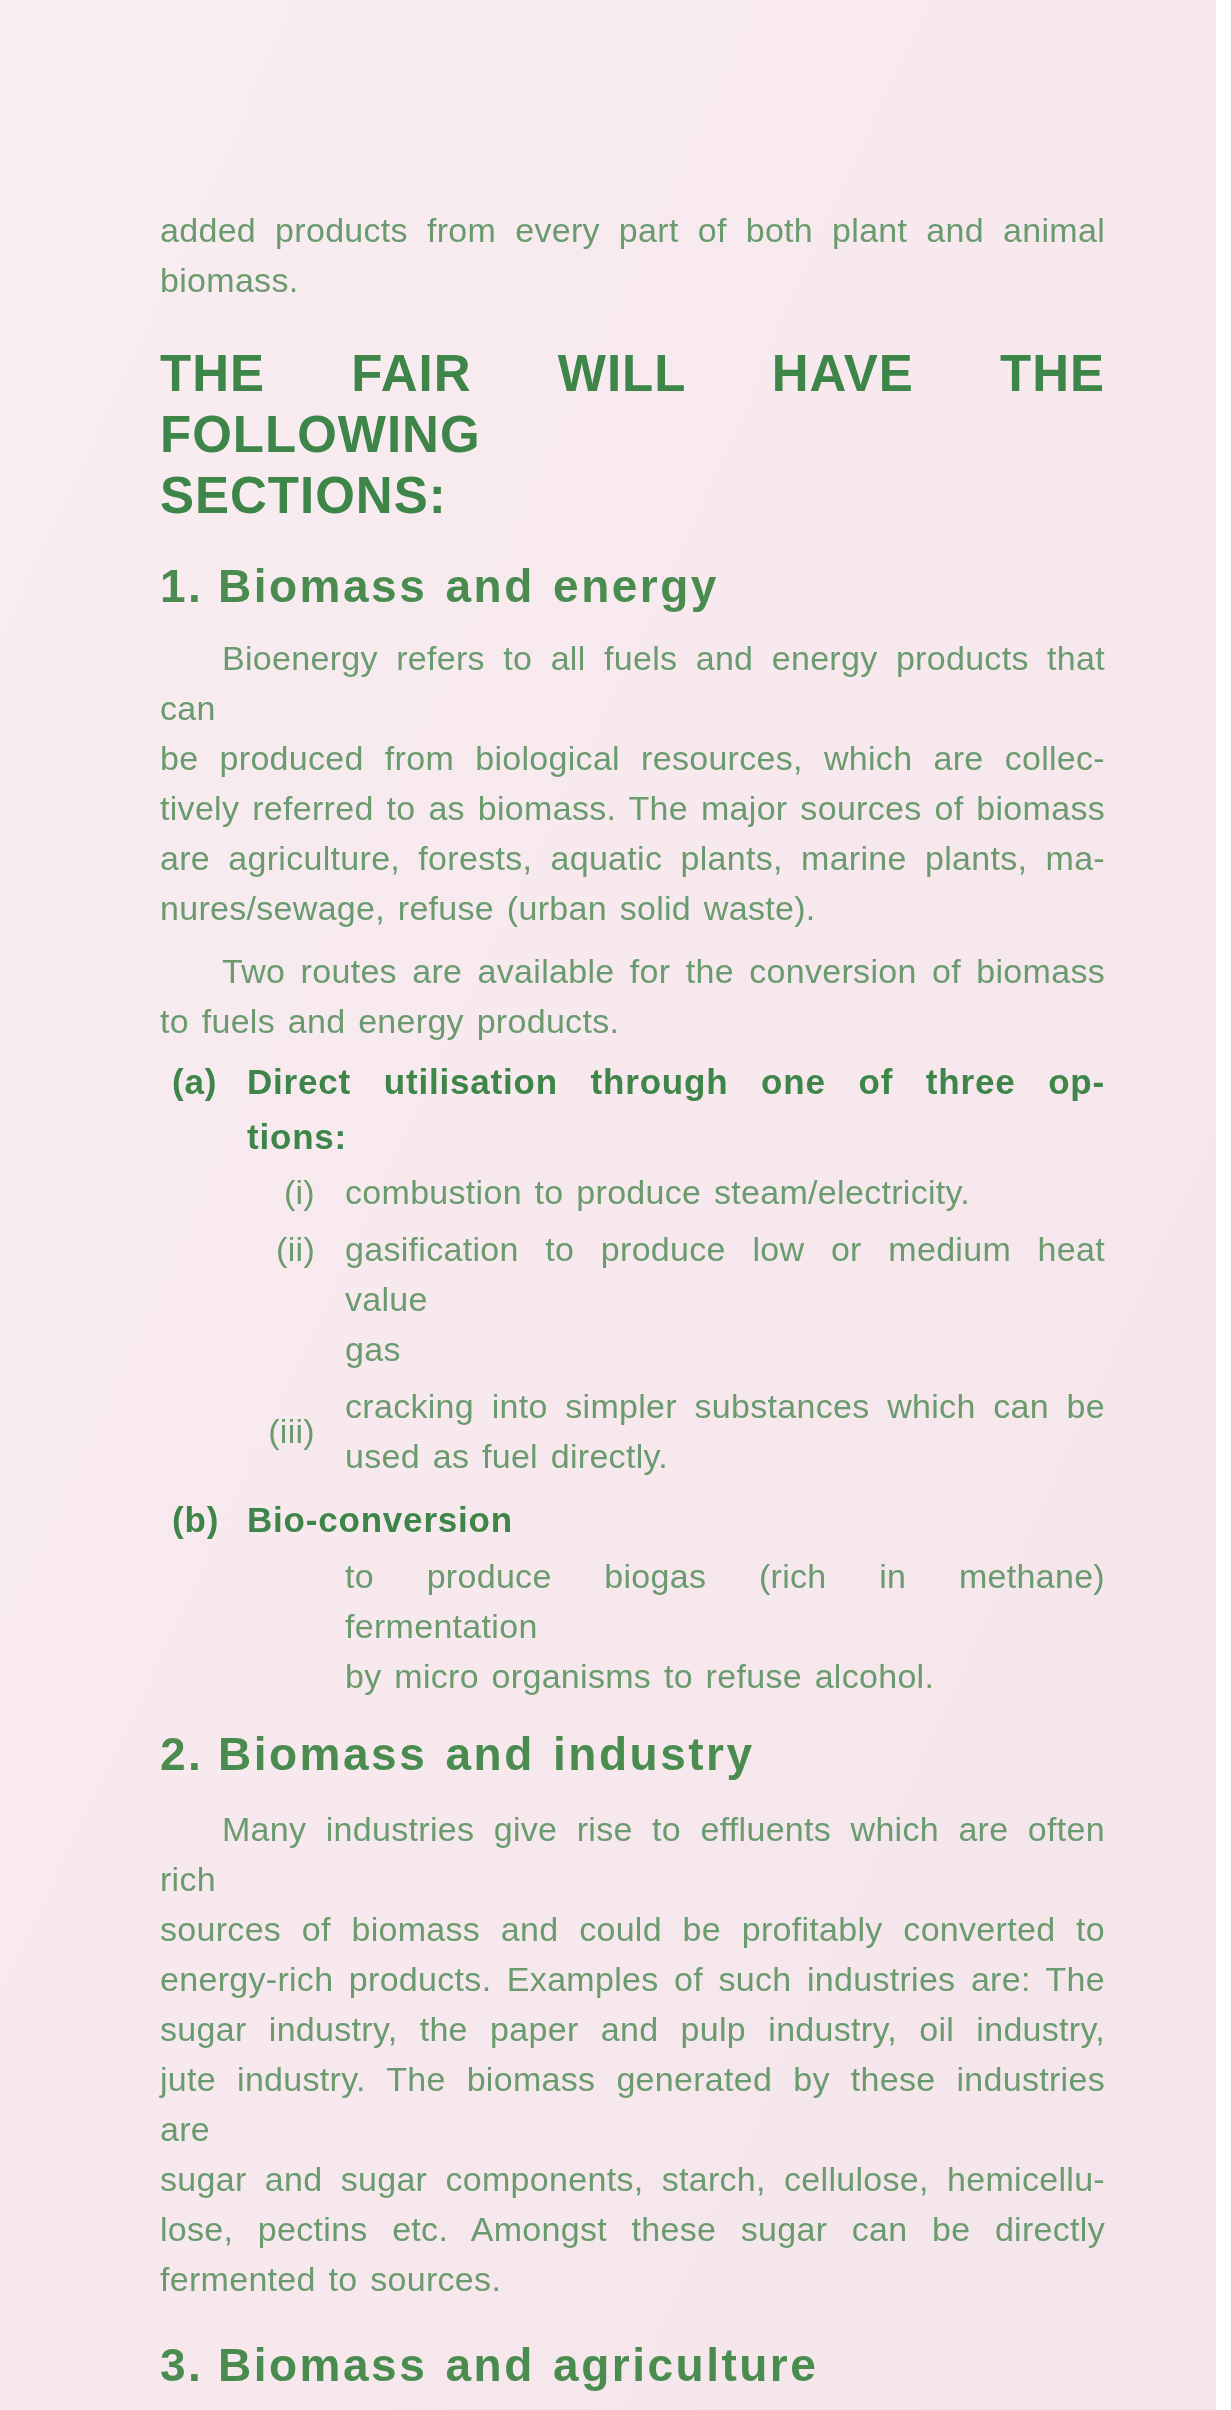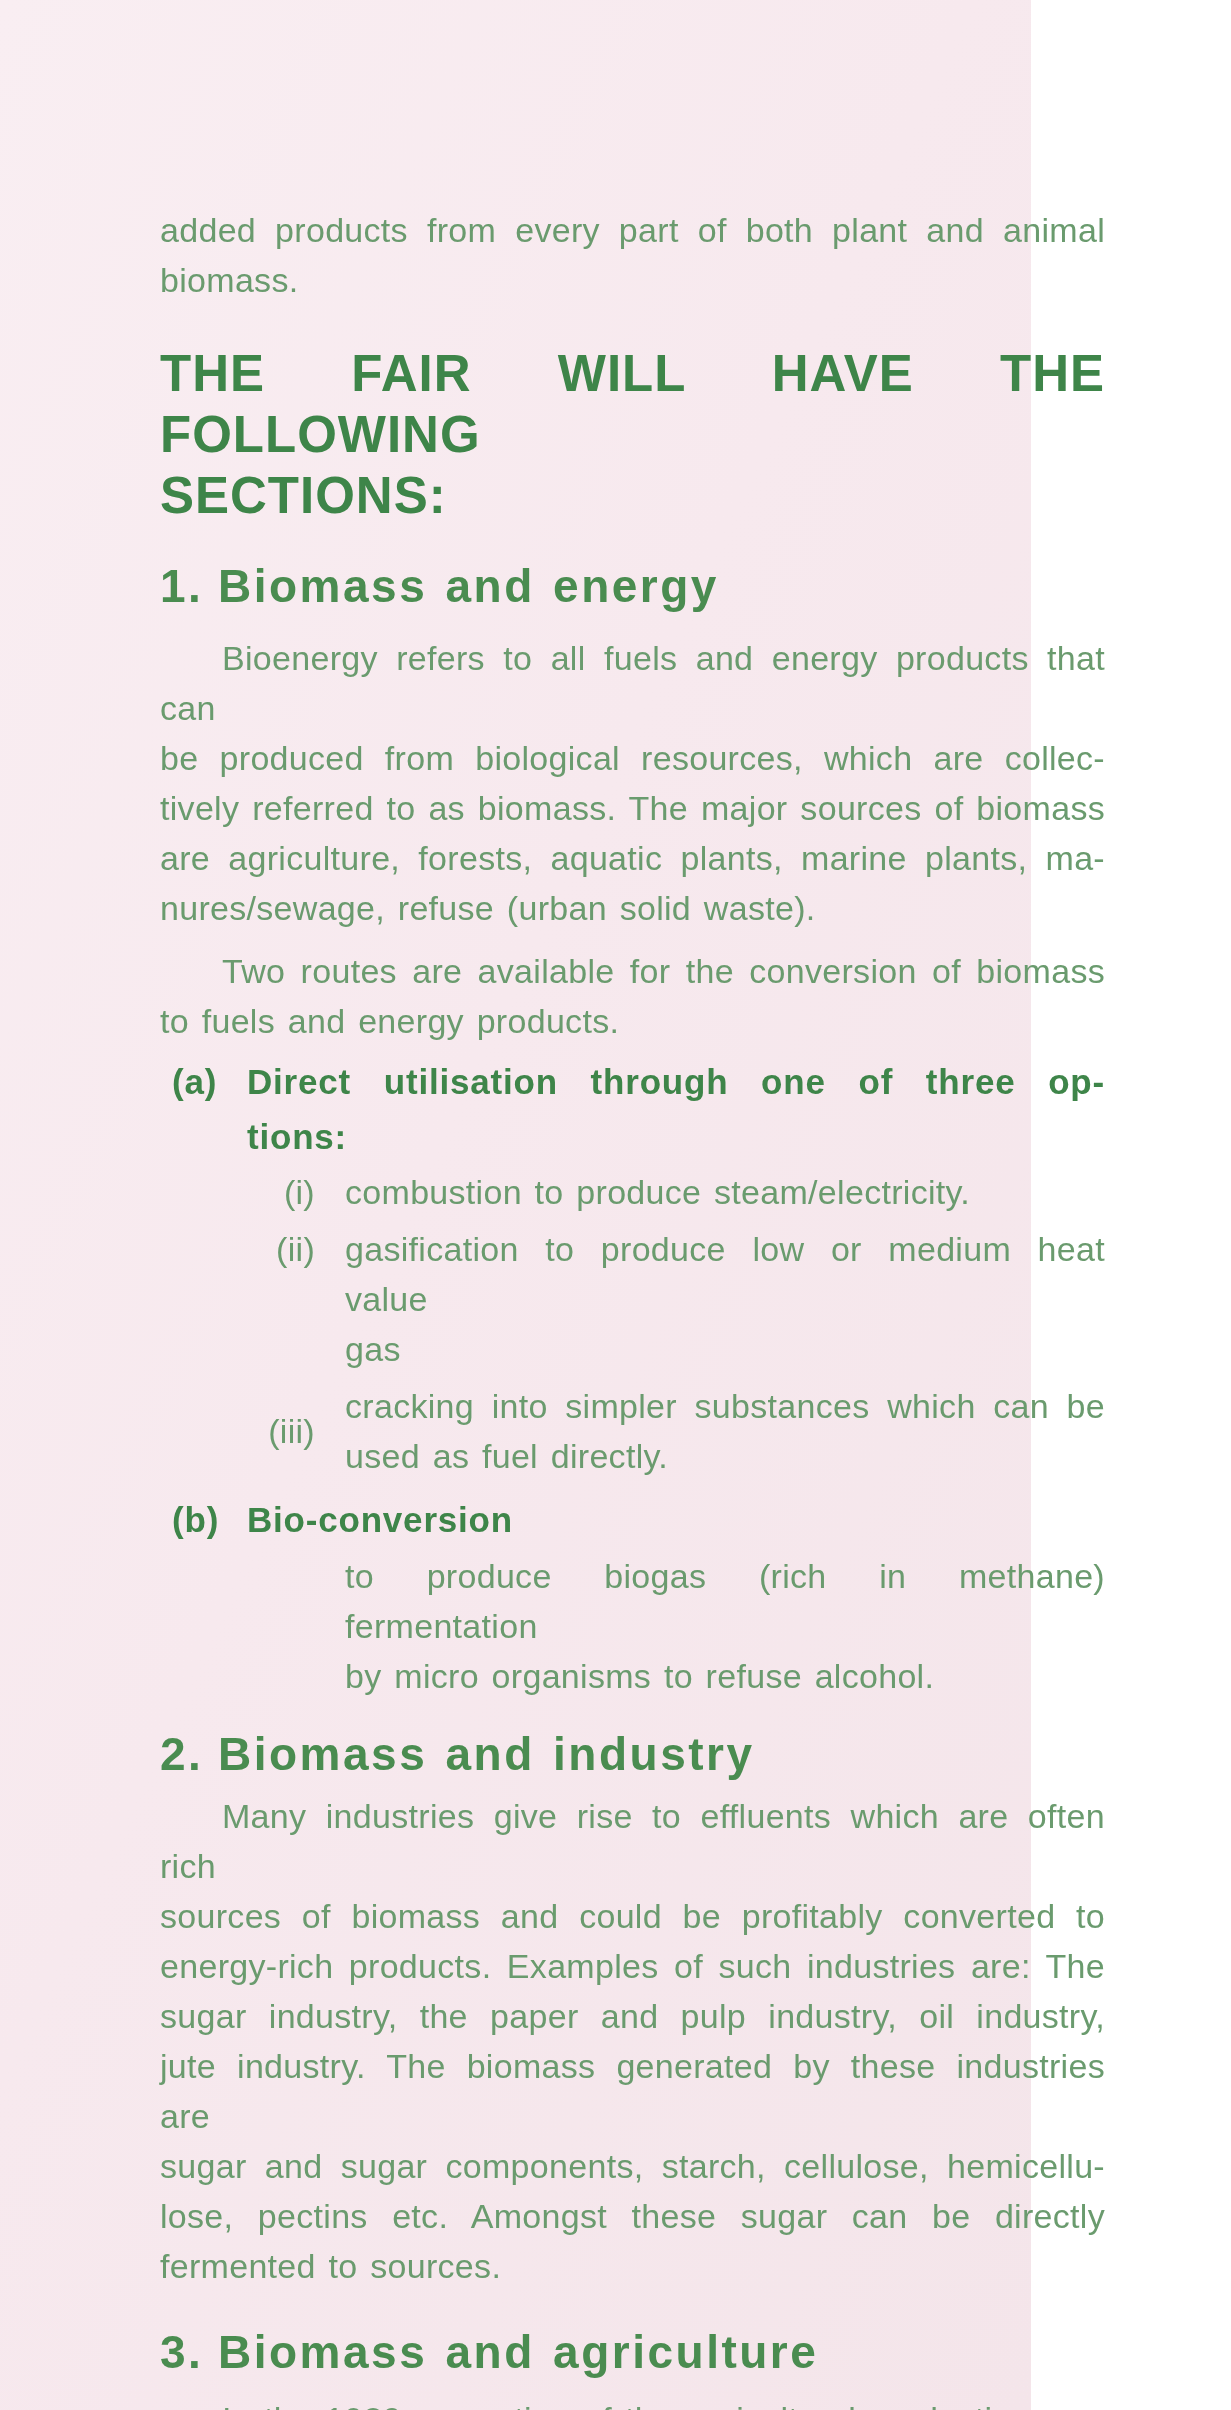--- a/index.html
+++ b/index.html
@@ -10,21 +10,21 @@
   }
   * { margin: 0; padding: 0; box-sizing: border-box; }
   html, body { margin: 0; padding: 0; }
   body {
     width: 1231px; height: 2410px;
     font-family: "Liberation Sans", sans-serif;
     overflow: hidden;
   }
   .page {
     position: relative;
-    width: 1031px; height: 2410px;
+    width: 1216px; height: 2410px;
     background: linear-gradient(115deg, #f9eef2 0%, var(--bg) 45%, #f4e5ea 100%);
   }
   .content {
     position: absolute;
     left: 160px; top: 205px;
     width: 945px;
     color: var(--body-green);
     font-size: 34px;
     line-height: 50px;
     letter-spacing: 0.3px;
@@ -53,21 +53,21 @@
     font-size: 46px;
     line-height: 57px;
     letter-spacing: 2.5px;
   }
   .section-head .sec-num { flex: none; width: 58px; }
   .sh1 { margin-top: 32px; }
   .sh2 { margin-top: 25px; }
   .sh3 { margin-top: 33px; }
   .p1 { margin-top: 18px; }
   .p2 { margin-top: 13px; }
-  .p3 { margin-top: 8px; }
+  .p3 { margin-top: 21px; }
   .p4 { margin-top: 13px; }
   
   .itemrow {
     display: flex;
     color: var(--head-green);
     font-weight: bold;
     font-size: 35px;
     line-height: 55px;
     letter-spacing: 0.8px;
     word-spacing: 4px;

